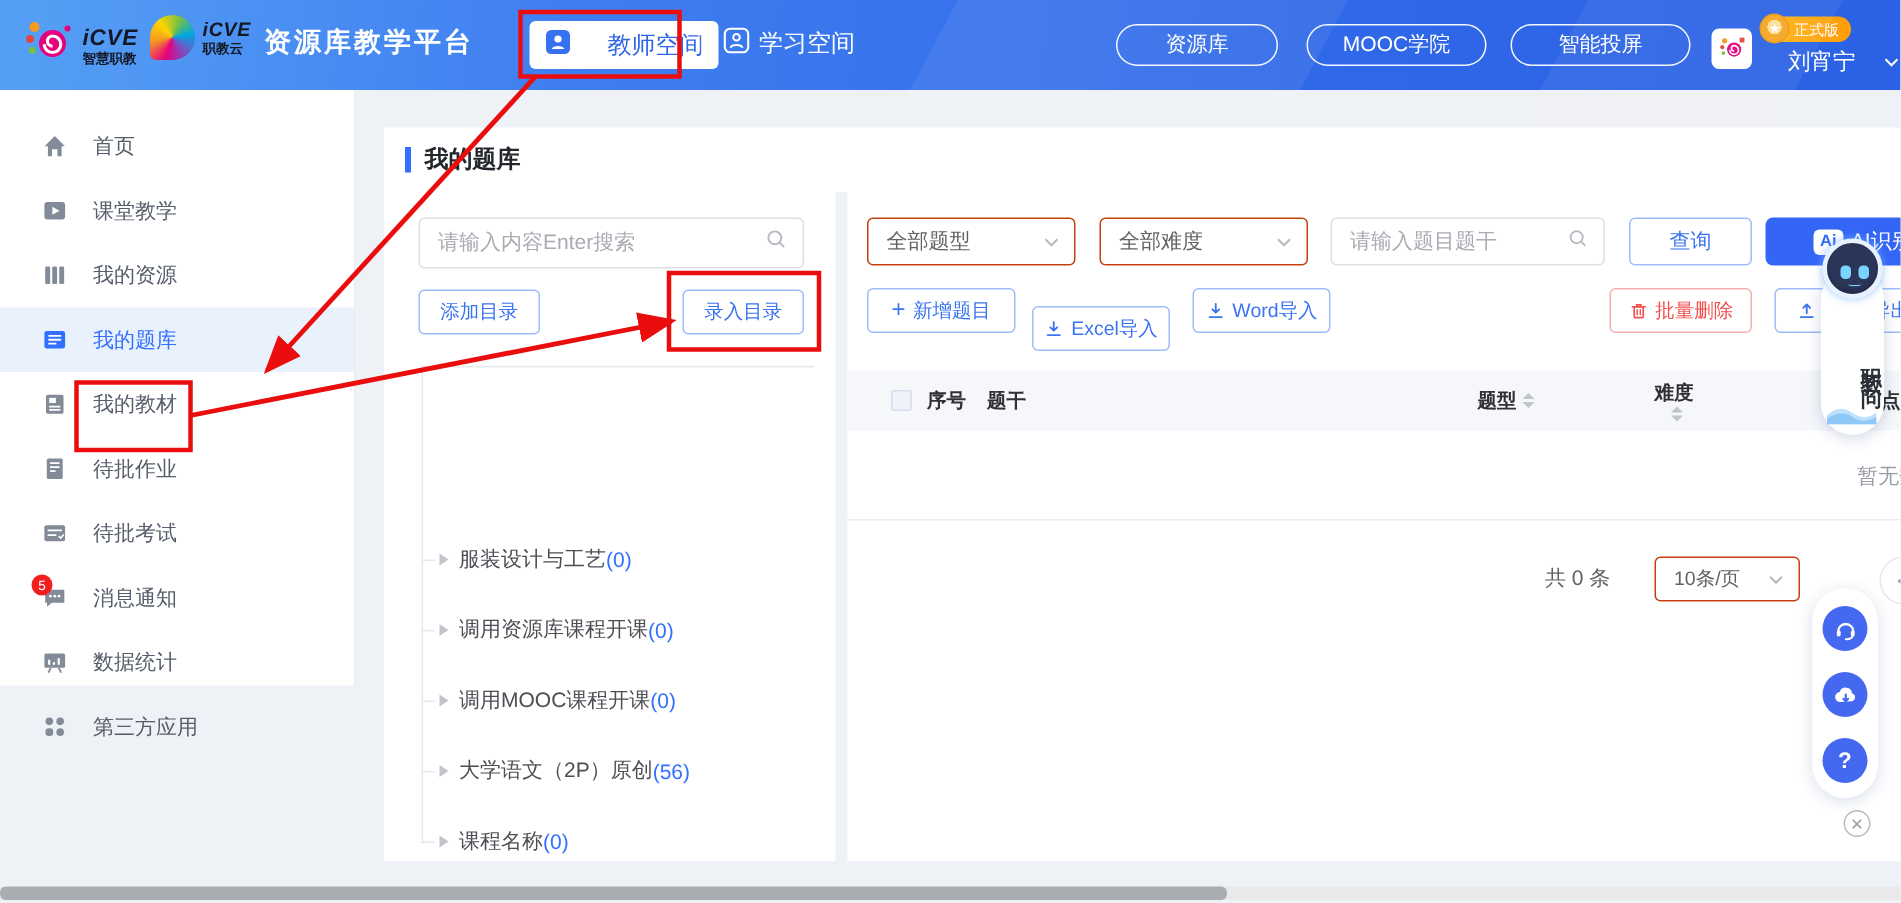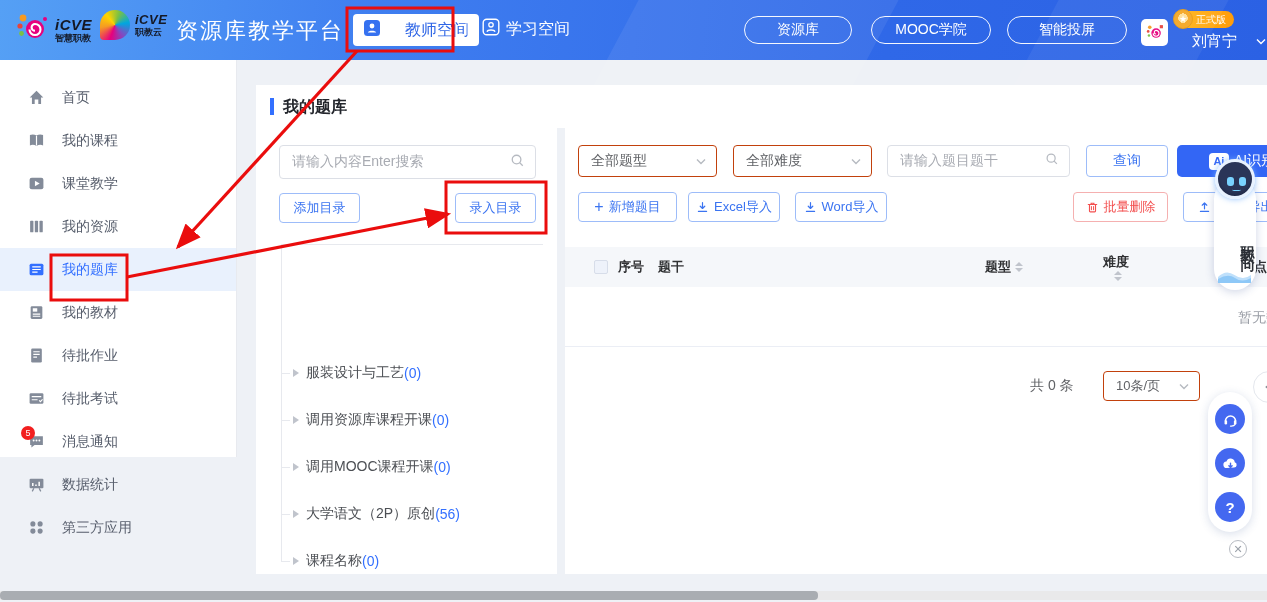--- a/index.html
+++ b/index.html
@@ -10,21 +10,21 @@
   .header { position:absolute; left:0; top:0; width:1267px; height:60px;
     background:linear-gradient(96deg,#55a0f5 0%,#3f7ef0 30%,#2f68e8 70%,#2b61e4 100%); z-index:10; }
   .header::before { content:""; position:absolute; left:620px; top:-30px; width:260px; height:130px;
     background:rgba(255,255,255,.07); transform:skewX(-28deg); }
   .header::after { content:""; position:absolute; left:1040px; top:-30px; width:170px; height:130px;
     background:rgba(255,255,255,.06); transform:skewX(-28deg); }
   .brand { position:absolute; top:10px; display:flex; align-items:center; }
   .brand-text { margin-left:5px; color:#141824; line-height:1; }
   .brand-text .nm { font-size:15px; font-weight:bold; font-style:italic; letter-spacing:.5px; }
   .brand-text .sb { font-size:9px; margin-top:2px; font-weight:bold; }
-  .platform-title { position:absolute; left:176px; top:16px; color:#fff; font-size:22px; font-weight:normal; letter-spacing:2px; }
+  .platform-title { position:absolute; left:176px; top:16px; color:#fff; font-size:18px; font-weight:bold; letter-spacing:2px; }
   .teacher-pill { position:absolute; left:353px; top:14px; height:32px; background:#fff; border-radius:4px;
     display:flex; align-items:center; padding:0 10px; gap:24px; color:#2f66e6; font-size:16px; }
   .hdr-sep { position:absolute; left:464px; top:18px; color:rgba(255,255,255,.55); font-size:16px; }
   .learning { position:absolute; left:482px; top:18px; display:flex; align-items:center; gap:6px; color:#fff; font-size:16px; }
   .hdr-nav-pill { position:absolute; top:16px; height:28px; border:1px solid rgba(255,255,255,.95); border-radius:14px;
     color:#fff; font-size:14px; display:flex; align-items:center; justify-content:center; cursor:pointer; }
   .mini-avatar { position:absolute; left:1141px; top:19px; width:27px; height:27px; background:#fff; border-radius:5px;
     display:flex; align-items:center; justify-content:center; }
   .ver-badge { position:absolute; left:1180px; top:11px; height:17px; padding:0 8px 0 16px; border-radius:9px;
     background:linear-gradient(90deg,#ffb416,#ff9c0a); color:#fff; font-size:10px; display:flex; align-items:center; }
@@ -212,27 +212,20 @@
 
   <div class="sidebar">
 
     <div class="side-item">
       <span class="icn"><svg width="17" height="17" viewBox="0 0 16 16">
             <path d="M8 1.6 14.4 8h-2.1v6.2H9.7v-4.3H6.3v4.3H3.7V8H1.6z" fill="currentColor"></path>
           </svg></span>
       <span>首页</span>
     </div>
 
-    <div class="side-item">
-      <span class="icn"><svg width="17" height="17" viewBox="0 0 16 16">
-            <path d="M8 3.4C6.1 2.1 3.6 2.1 1.8 2.9v9.7c1.8-.8 4.3-.8 6.2.6 1.9-1.4 4.4-1.4 6.2-.6V2.9C12.4 2.1 9.9 2.1 8 3.4z" fill="currentColor"></path>
-            <path d="M8 3.6v9.2" stroke="#fff" stroke-width="1.1"></path>
-          </svg></span>
-      <span>我的课程</span>
-    </div>
 
     <div class="side-item">
       <span class="icn"><svg width="17" height="17" viewBox="0 0 16 16">
             <rect x="1.5" y="2.5" width="13" height="11" rx="2" fill="currentColor"></rect>
             <polygon points="6.5,5.5 11,8 6.5,10.5" fill="#fff"></polygon>
           </svg></span>
       <span>课堂教学</span>
     </div>
 
     <div class="side-item">
@@ -399,21 +392,21 @@
     <div class="btn btn-solid" style="position:absolute;left:612px;top:17px;width:130px;height:32px;font-size:14px;border-radius:5px;">
       <span style="background:#fff;color:#3366f5;font-weight:bold;font-size:11px;
         border-radius:4px;width:20px;height:17px;display:inline-flex;align-items:center;justify-content:center;">Ai</span>
       <span>AI识别</span>
     </div>
 
     <div class="btn btn-blue" style="position:absolute;left:13px;top:64px;width:99px;height:30px;">
       <span style="font-size:16px;line-height:1;">+</span>
       <span>新增题目</span>
     </div>
-    <div class="btn btn-blue" style="position:absolute;left:123px;top:64px;width:92px;height:30px;text-align:right;">
+    <div class="btn btn-blue" style="position:absolute;left:123px;top:76px;width:92px;height:30px;text-align:right;">
       <svg width="13" height="13" viewBox="0 0 16 16">
           <path d="M8 2v7M5.2 6.4 8 9.2l2.8-2.8M3 12.8h10" fill="none" stroke="currentColor" stroke-width="1.5" stroke-linecap="round" stroke-linejoin="round"></path>
         </svg>
       <span>Excel导入</span>
     </div>
     <div class="btn btn-blue" style="position:absolute;left:230px;top:64px;width:92px;height:30px;">
       <svg width="13" height="13" viewBox="0 0 16 16">
           <path d="M8 2v7M5.2 6.4 8 9.2l2.8-2.8M3 12.8h10" fill="none" stroke="currentColor" stroke-width="1.5" stroke-linecap="round" stroke-linejoin="round"></path>
         </svg>
       <span>Word导入</span>

